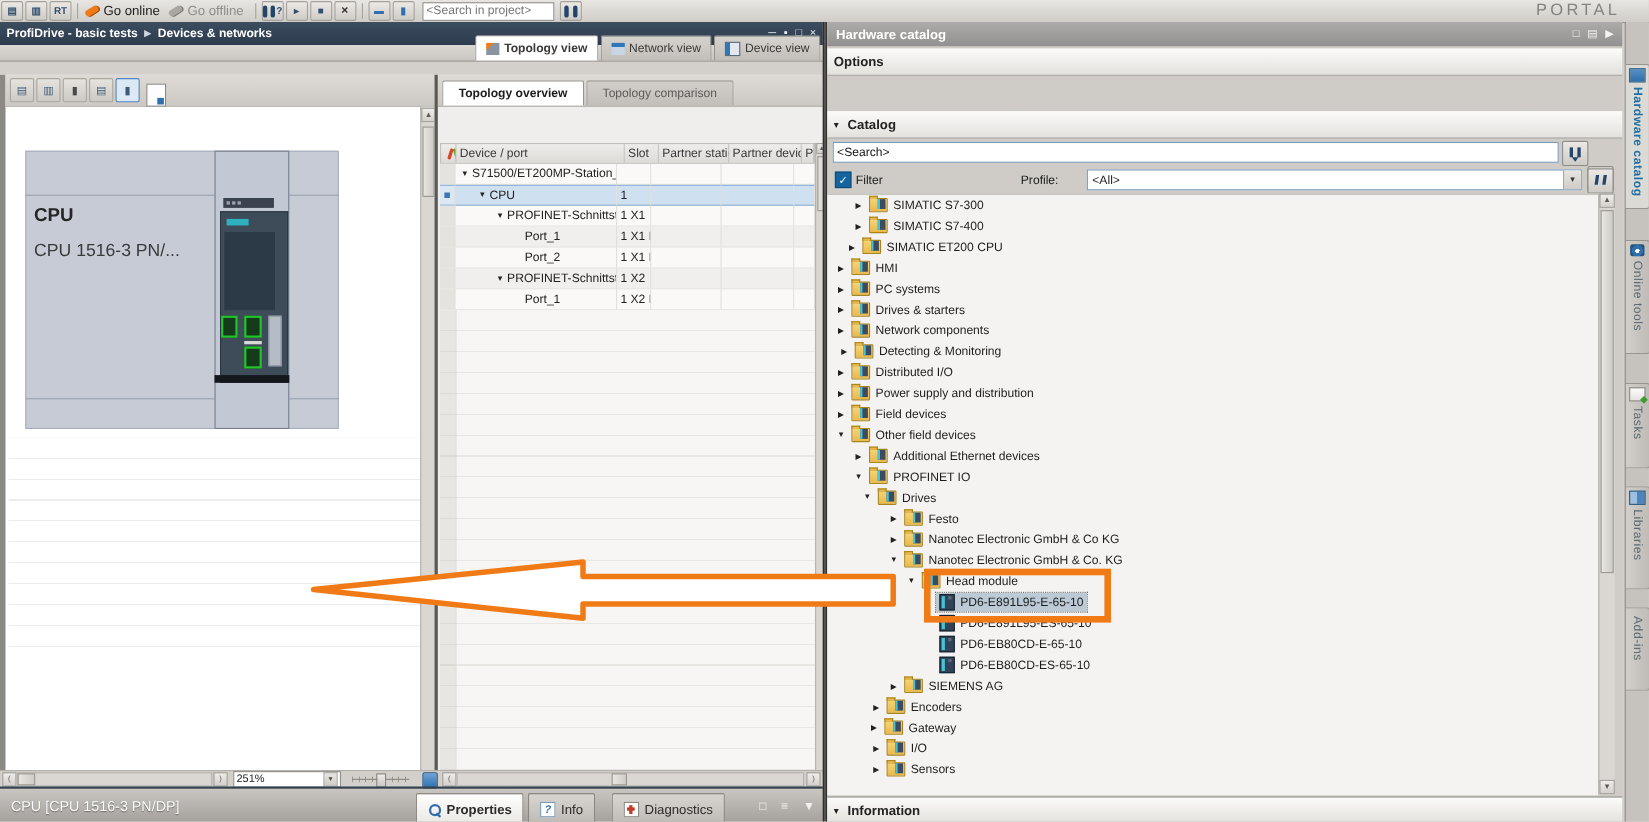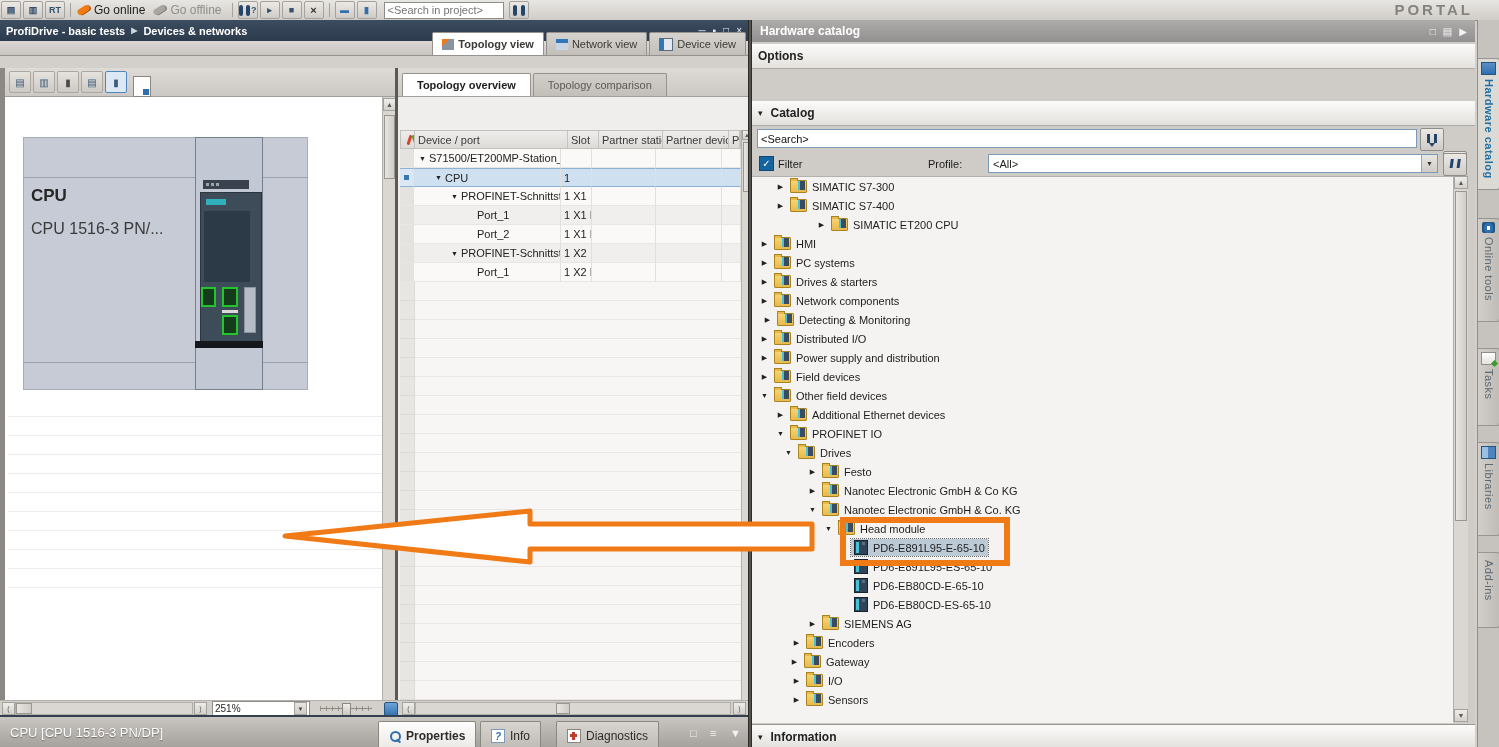--- a/index.html
+++ b/index.html
@@ -16,21 +16,21 @@
   .tsep{width:1px;height:14px;background:#a5a29d;margin:0 4px}
   .tlabel{font-size:12px;margin:0 6px 0 2px}
   .tlabel.dis{color:#8f8d89}
   .plug{width:13px;height:6px;border-radius:3px;transform:rotate(-32deg);margin:0 2px}
   .plug.on{background:#f07b16;box-shadow:1px 1px 0 #a44e05}
   .plug.off{background:#a9a6a1;box-shadow:1px 1px 0 #7d7a76}
   .searchbox{height:15px;border:1px solid #8f8d89;background:#fff;font-family:"Liberation Sans",sans-serif;font-size:11px;color:#6e6c68;padding:0 3px}
   .bino{position:relative;width:12px;height:11px}
   .bino::before,.bino::after{content:"";position:absolute;top:0;width:4px;height:11px;background:#24456b;border-radius:2px}
   .bino::before{left:0}.bino::after{right:0}
-  .portal{font-size:15px;font-weight:bold;color:#85837f;letter-spacing:3px}
+  .portal{font-size:15px;font-weight:normal;color:#85837f;letter-spacing:3px}
 
   
   .doc-title{left:0;top:20px;width:748px;height:21px;background:linear-gradient(#3c4d60,#2c3b4c);color:#fff;
              display:flex;align-items:center;padding:0 6px;box-sizing:border-box;font-size:11px;font-weight:bold}
   .doc-title .sep{font-size:8px;margin:0 6px;color:#cfd6dd}
   .winbtn{color:#e8eef4;font-size:10px;margin-left:7px;font-weight:normal}
   .viewtabs{left:0;top:41px;width:748px;height:15px;background:linear-gradient(#dbd8d4,#c9c6c1);border-bottom:1px solid #96938e;
             display:flex;justify-content:flex-end;align-items:flex-end;box-sizing:border-box}
   .vtab{height:22px;display:flex;align-items:center;gap:4px;padding:0 9px;margin-right:2px;font-size:11px;
         background:linear-gradient(#d6d3ce,#c2bfba);border:1px solid #96938e;border-bottom:none;border-radius:2px 2px 0 0;color:#3c3a37}
@@ -475,21 +475,21 @@
         </div>
 
         <div class="tree-row" style="padding-left: 22px;">
           <span class="tw">▶</span>
           <span class="row-inner">
             <span class="icon-folder"></span>
             <span class="tlab">SIMATIC S7-400</span>
           </span>
         </div>
 
-        <div class="tree-row" style="padding-left: 16px; margin-left: 47px;">
+        <div class="tree-row" style="padding-left: 16px;">
           <span class="tw">▶</span>
           <span class="row-inner">
             <span class="icon-folder"></span>
             <span class="tlab">SIMATIC ET200 CPU</span>
           </span>
         </div>
 
         <div class="tree-row" style="padding-left: 6px;">
           <span class="tw">▶</span>
           <span class="row-inner">

